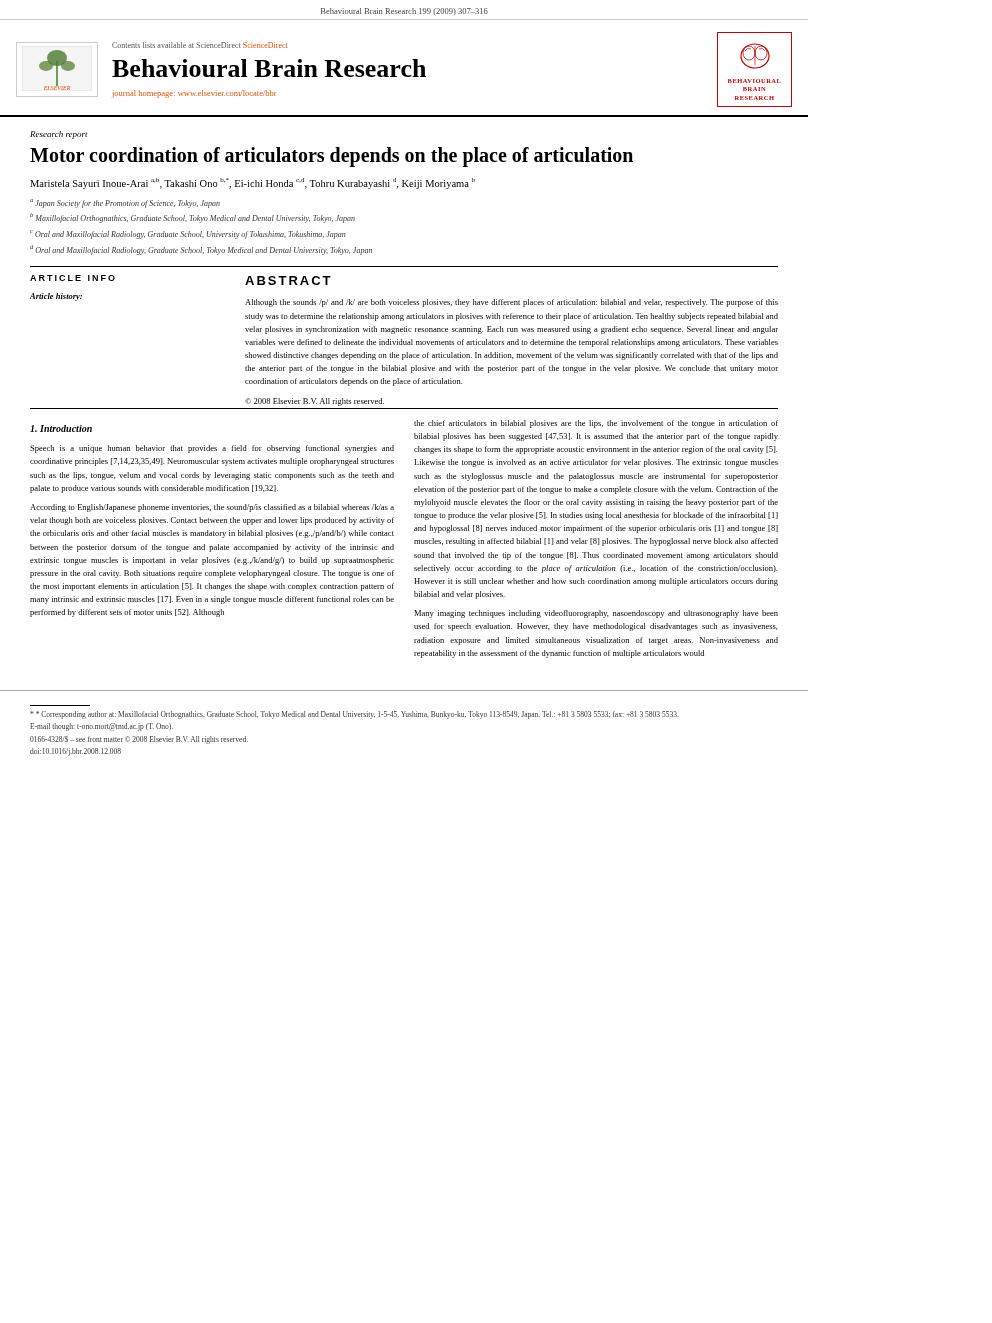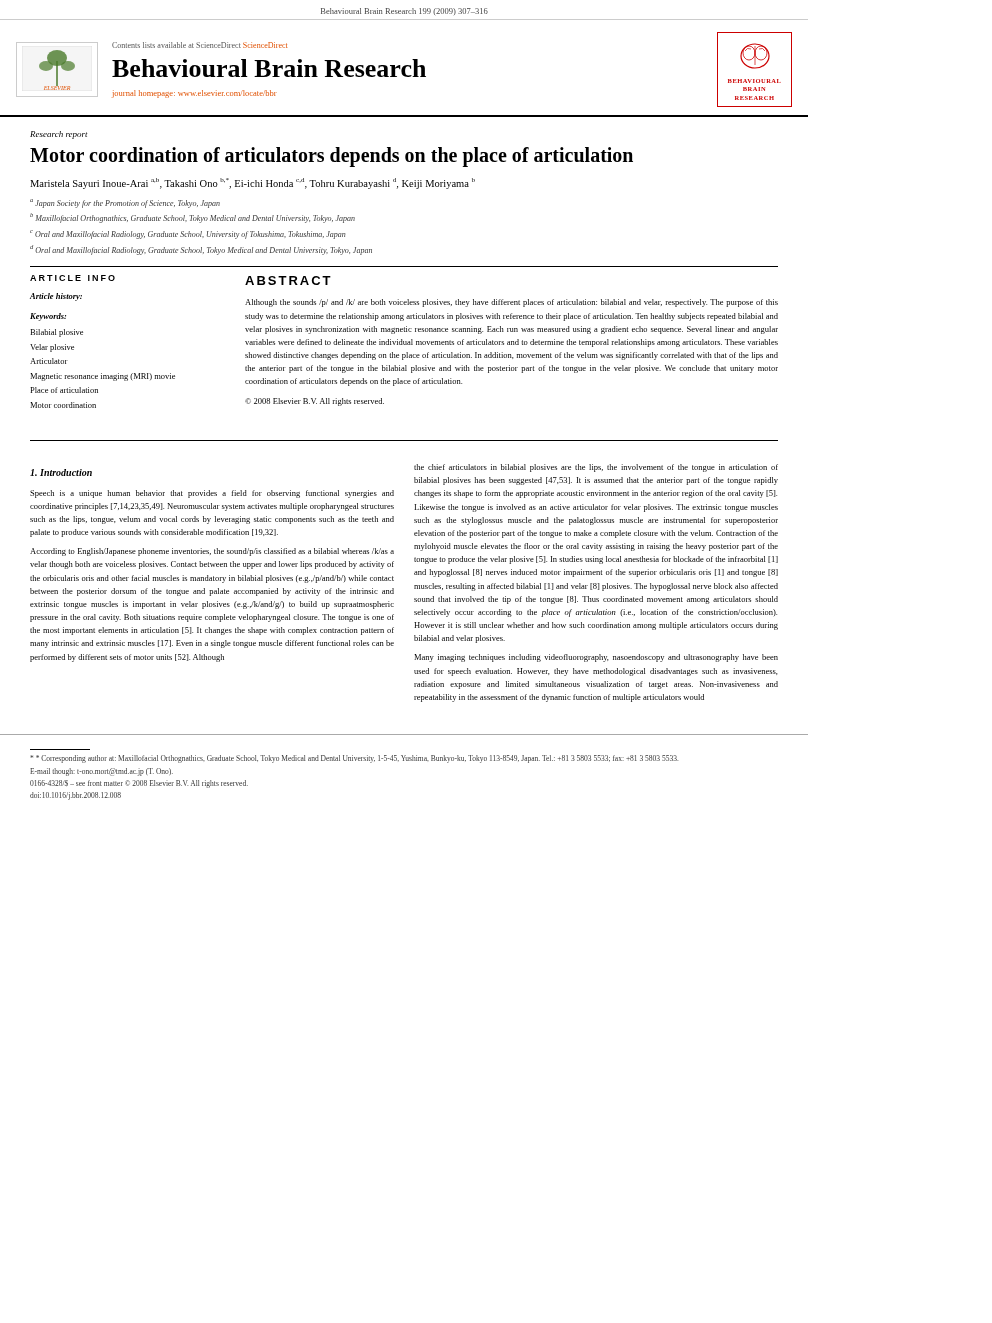--- a/index.html
+++ b/index.html
@@ -209,22 +209,22 @@
     .copyright-line {
       font-size: 8.5px;
       text-align: right;
       margin-top: 6px;
     }
 
     
     .body-content {
       display: flex;
       gap: 20px;
-      margin-top: 28px;
-      padding-top: 20px;
+      margin-top: 0;
+      padding-top: 8px;
       border-top: 1px solid #000;
     }
 
     .col-left, .col-right {
       flex: 1;
       font-size: 8.5px;
       line-height: 1.55;
       text-align: justify;
     }
 
@@ -342,31 +342,20 @@
 
     <div class="two-col">
 
       <div class="article-info">
         <h3>ARTICLE INFO</h3>
 
         <div class="history-section">
           <h4>Article history:</h4>
         </div>
 
-        <div class="keywords-section">
-          <h4>Keywords:</h4>
-          <p>
-            Bilabial plosive<br>
-            Velar plosive<br>
-            Articulator<br>
-            Magnetic resonance imaging (MRI) movie<br>
-            Place of articulation<br>
-            Motor coordination
-          </p>
-        </div>
       </div>
 
       <div class="abstract-section">
         <h3>ABSTRACT</h3>
         <p>Although the sounds /p/ and /k/ are both voiceless plosives, they have different places of articulation: bilabial and velar, respectively. The purpose of this study was to determine the relationship among articulators in plosives with reference to their place of articulation. Ten healthy subjects repeated bilabial and velar plosives in synchronization with magnetic resonance scanning. Each run was measured using a gradient echo sequence. Several linear and angular variables were defined to delineate the individual movements of articulators and to determine the temporal relationships among articulators. These variables showed distinctive changes depending on the place of articulation. In addition, movement of the velum was significantly correlated with that of the lips and the anterior part of the tongue in the bilabial plosive and with the posterior part of the tongue in the velar plosive. We conclude that unitary motor coordination of articulators depends on the place of articulation.</p>
         <p class="copyright-line">© 2008 Elsevier B.V. All rights reserved.</p>
       </div>
     </div>
 
     <div class="body-content">

